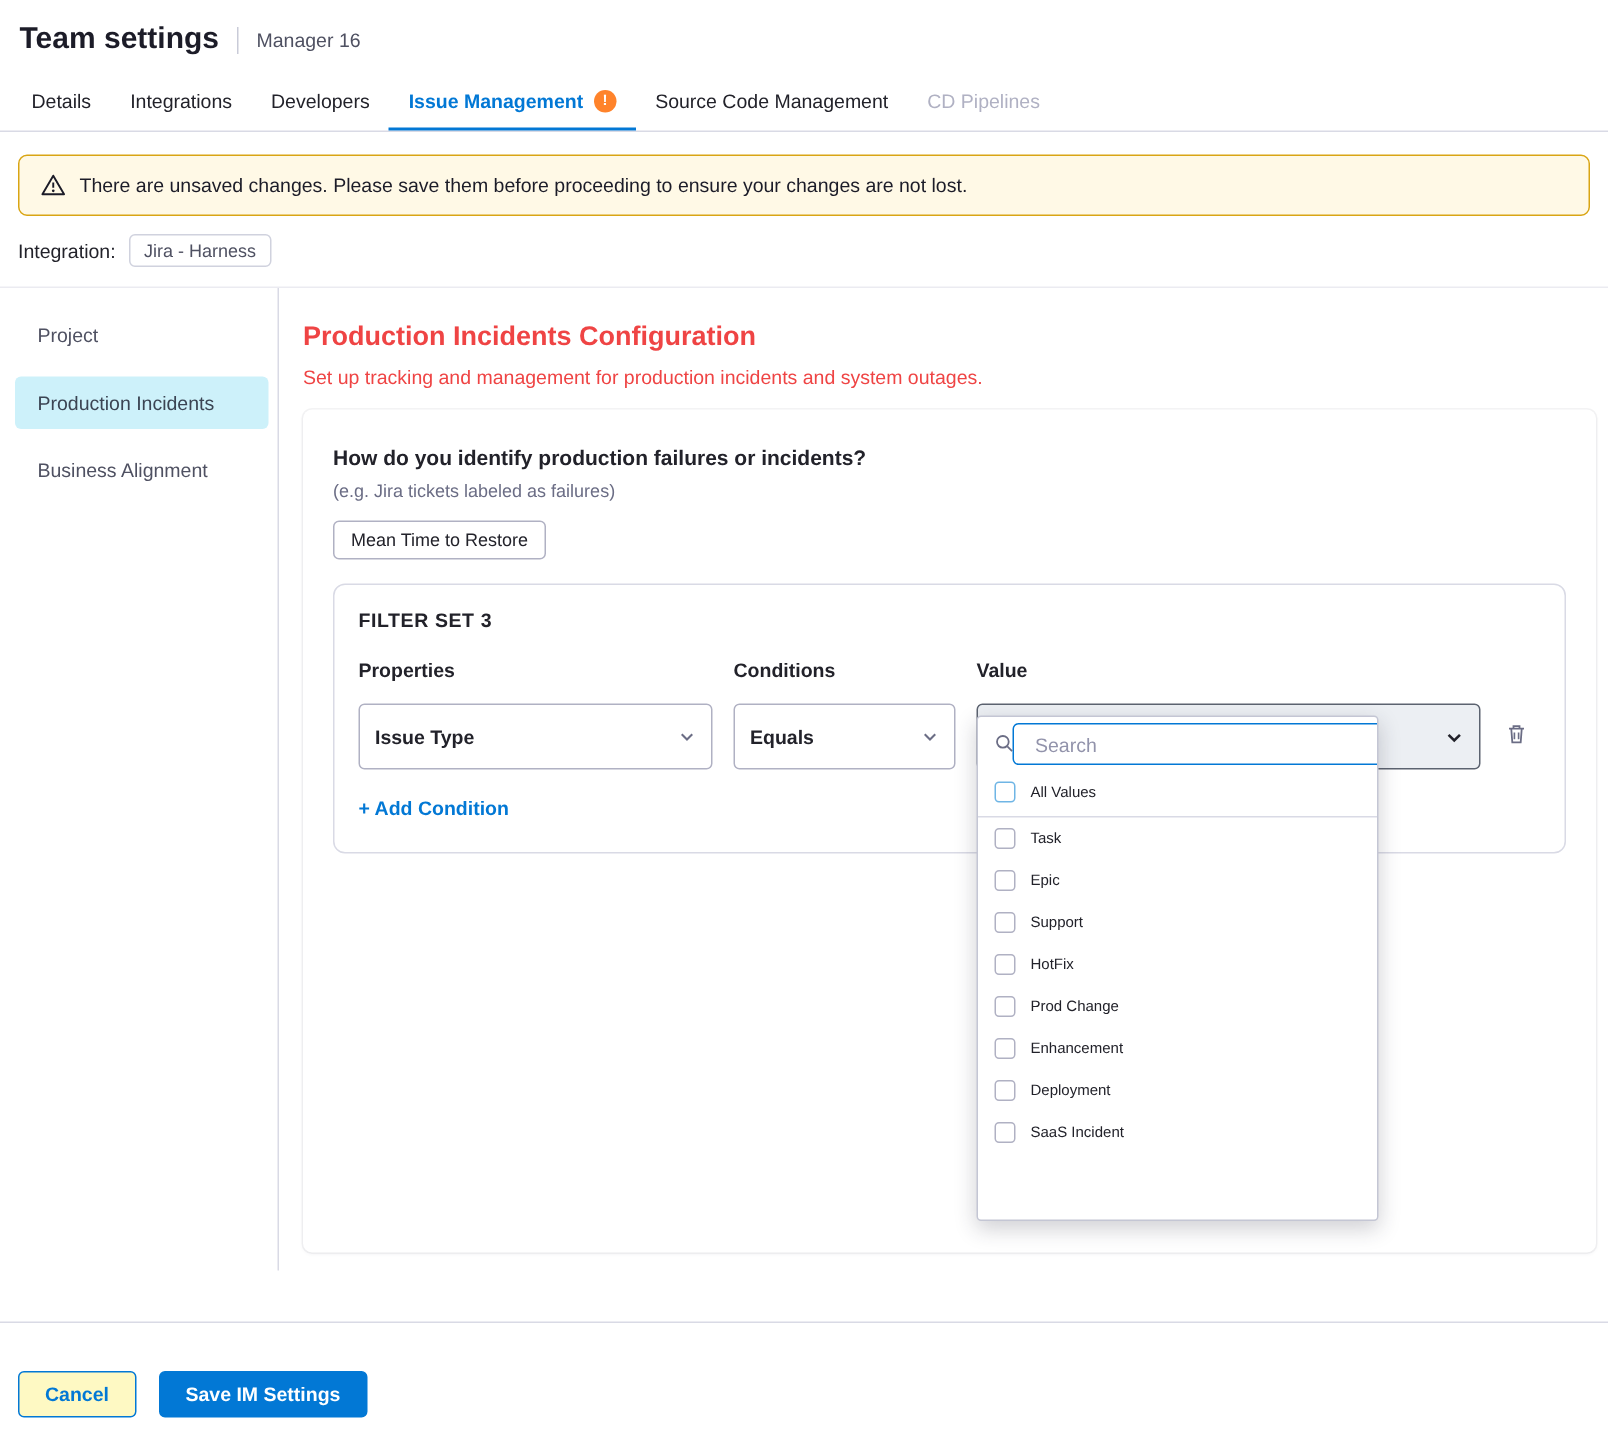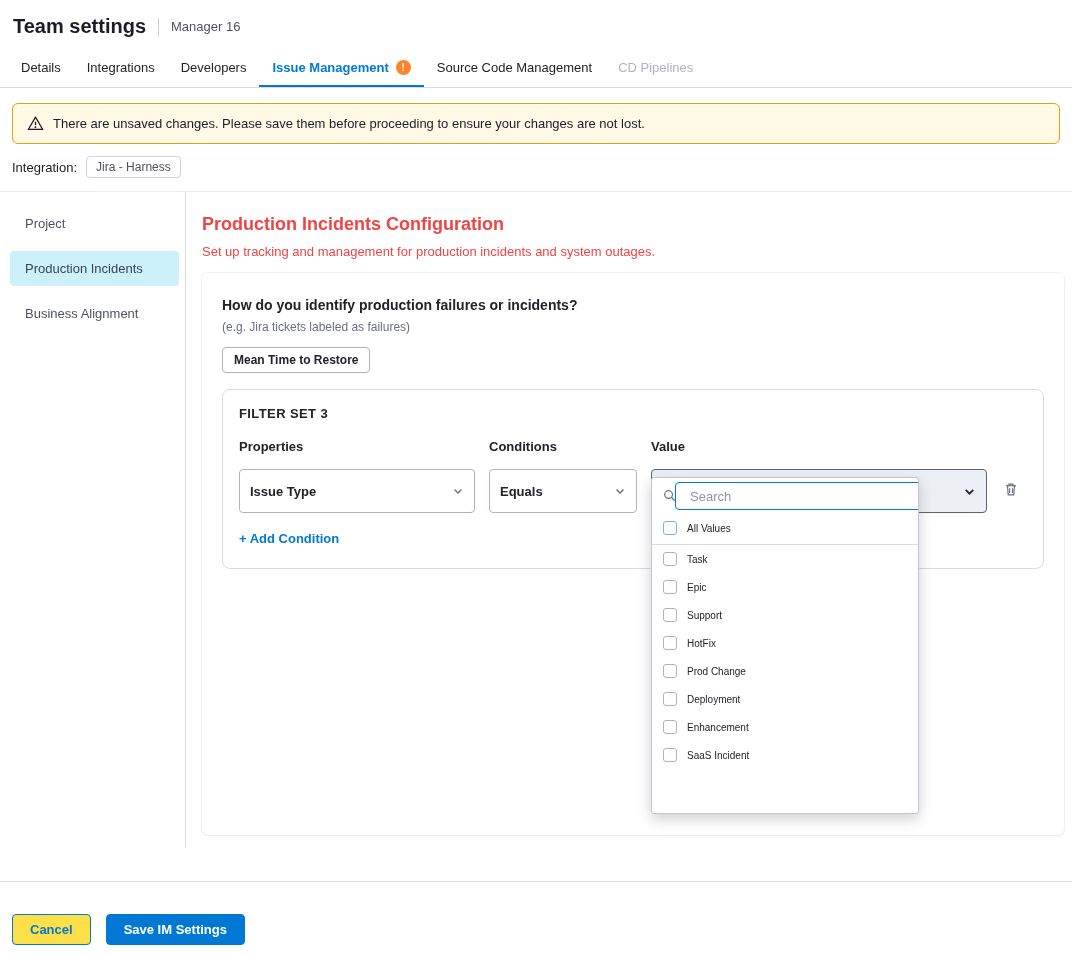--- a/index.html
+++ b/index.html
@@ -79,21 +79,21 @@
 
   .card {
     background: #fff; border-radius: 6px; padding: 24px 20px;
     box-shadow: 0 0 0 1px rgba(40,41,61,0.05), 0 1px 3px rgba(40,41,61,0.06);
     height: 562px; position: relative;
   }
   .question { font-size: 14px; font-weight: 700; margin-bottom: 7px; }
   .hint { font-size: 12px; color: #6b6d85; margin-bottom: 13px; }
   .metric-chip {
     display: inline-block; border: 1px solid #b0b1c3; border-radius: 4px;
-    padding: 5px 11px; font-size: 12px; color: #22222a; margin-bottom: 16px; background: #fff; font-weight: bold;
+    padding: 5px 11px; font-size: 12px; color: #22222a; margin-bottom: 16px; background: #fff;
   }
 
   
   .filter-box {
     border: 1px solid #d9dae5; border-radius: 8px; padding: 16px 16px 22px 16px;
   }
   .filter-title { font-size: 13px; font-weight: 700; letter-spacing: 0.4px; margin-bottom: 18px; }
   .filter-grid { display: flex; align-items: flex-start; }
   .fcol-props { width: 236px; margin-right: 14px; }
   .fcol-cond  { width: 148px; margin-right: 14px; }
@@ -141,21 +141,21 @@
   
   .footer-spacer { height: 34px; }
   .page-footer {
     border-top: 1px solid #d9dae5; padding: 32px 12px 14px 12px;
     display: flex; gap: 15px;
   }
   .btn {
     height: 31px; padding: 0 17px; border-radius: 4px; font-size: 13px; font-weight: 700;
     cursor: pointer; font-family: "Liberation Sans", sans-serif;
   }
-  .btn-secondary { background: #fde047; color: #0278d5; border: 1px solid #0278d5; }
+  .btn-secondary { background: #fef9c3; color: #0278d5; border: 1px solid #0278d5; }
   .btn-primary { background: #0278d5; color: #fff; border: 1px solid #0278d5; }
 </style>
 </head>
 <body>
 
 <header class="page-header">
   <h1>Team settings</h1>
   <span class="context">Manager 16</span>
 </header>
 
@@ -280,25 +280,25 @@
               <div class="dd-row">
                 <span class="cb"></span>
                 <span>HotFix</span>
               </div>
               <div class="dd-row">
                 <span class="cb"></span>
                 <span>Prod Change</span>
               </div>
               <div class="dd-row">
                 <span class="cb"></span>
+                <span>Enhancement</span>
+              </div>
+              <div class="dd-row">
+                <span class="cb"></span>
                 <span>Deployment</span>
-              </div>
-              <div class="dd-row">
-                <span class="cb"></span>
-                <span>Enhancement</span>
               </div>
               <div class="dd-row">
                 <span class="cb"></span>
                 <span>SaaS Incident</span>
               </div>
               <div class="dd-row">
                 
                 
               </div>
             </div>

